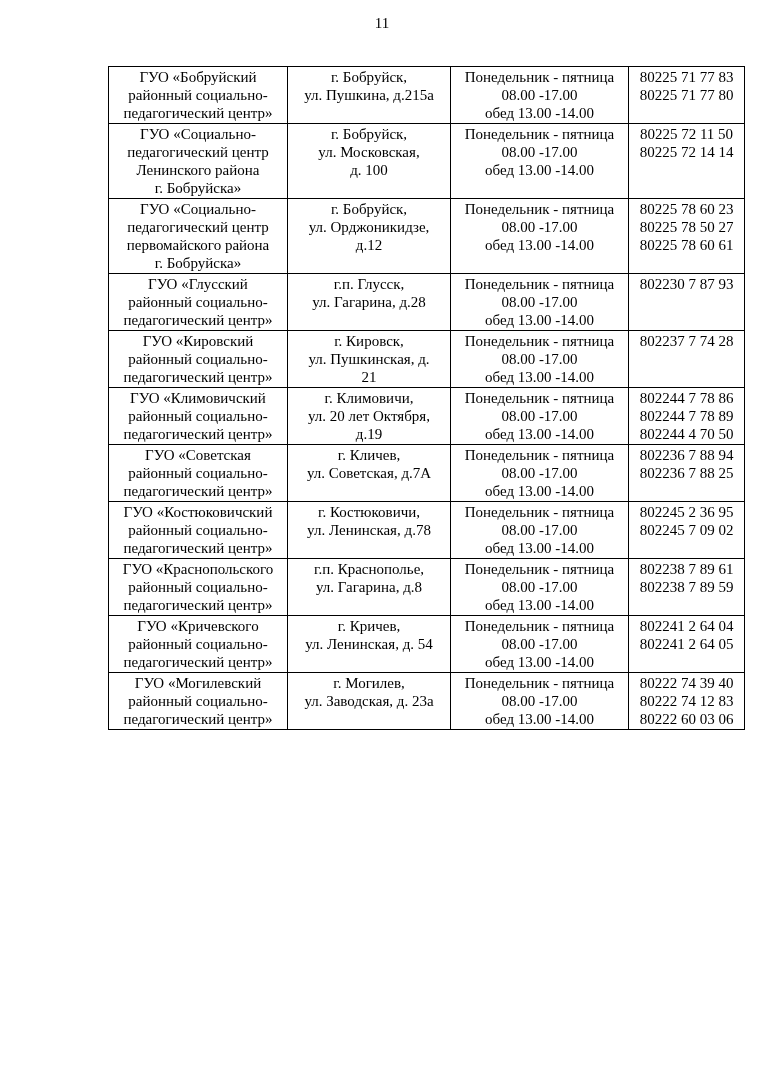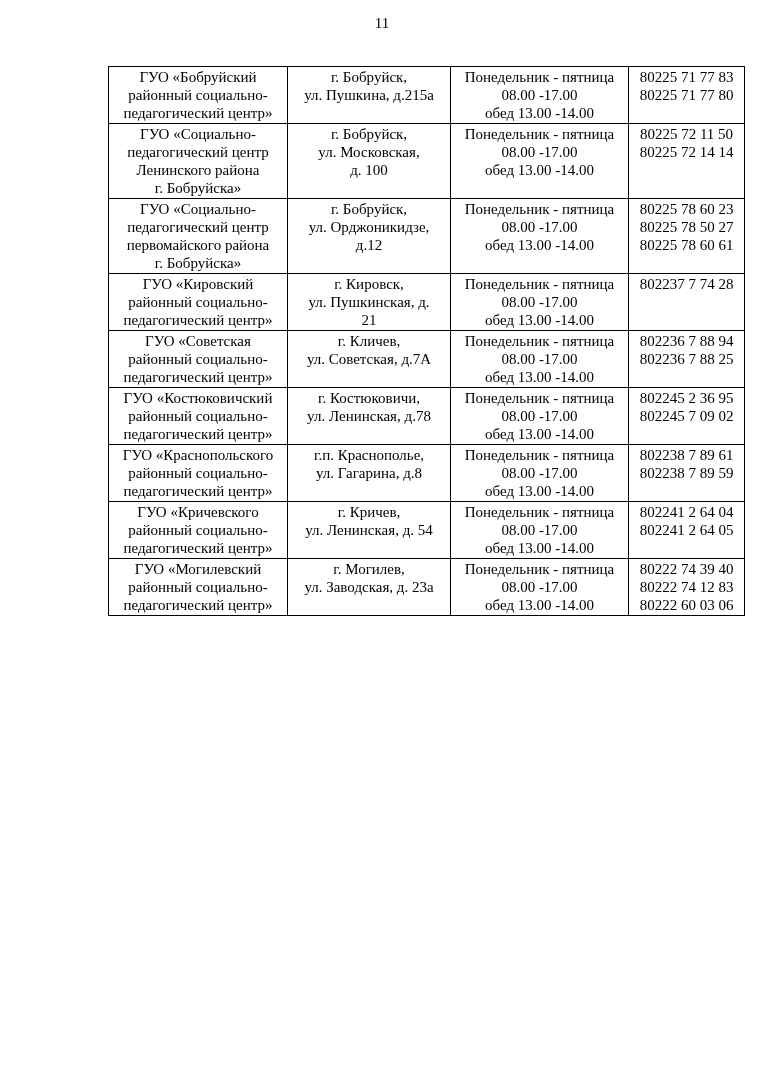--- a/index.html
+++ b/index.html
@@ -99,36 +99,61 @@
 д.12</td>
     <td>Понедельник - пятница
 08.00 -17.00
 обед 13.00 -14.00</td>
     <td>80225 78 60 23
 80225 78 50 27
 80225 78 60 61</td>
   </tr>
 
 
+  <tr>
+    <td>ГУО «Глусский
+районный социально-
+педагогический центр»</td>
+    <td>г.п. Глусск,
+ул. Гагарина, д.28</td>
+    <td>Понедельник - пятница
+08.00 -17.00
+обед 13.00 -14.00</td>
+    <td>802230 7 87 93</td>
+  </tr>
 
 
 
   <tr>
     <td>ГУО «Кировский
 районный социально-
 педагогический центр»</td>
     <td>г. Кировск,
 ул. Пушкинская, д.
 21</td>
     <td>Понедельник - пятница
 08.00 -17.00
 обед 13.00 -14.00</td>
     <td>802237 7 74 28</td>
   </tr>
 
+  <tr>
+    <td>ГУО «Климовичский
+районный социально-
+педагогический центр»</td>
+    <td>г. Климовичи,
+ул. 20 лет Октября,
+д.19</td>
+    <td>Понедельник - пятница
+08.00 -17.00
+обед 13.00 -14.00</td>
+    <td>802244 7 78 86
+802244 7 78 89
+802244 4 70 50</td>
+  </tr>
 
   <tr>
     <td>ГУО «Советская
 районный социально-
 педагогический центр»</td>
     <td>г. Кличев,
 ул. Советская, д.7А</td>
     <td>Понедельник - пятница
 08.00 -17.00
 обед 13.00 -14.00</td>

